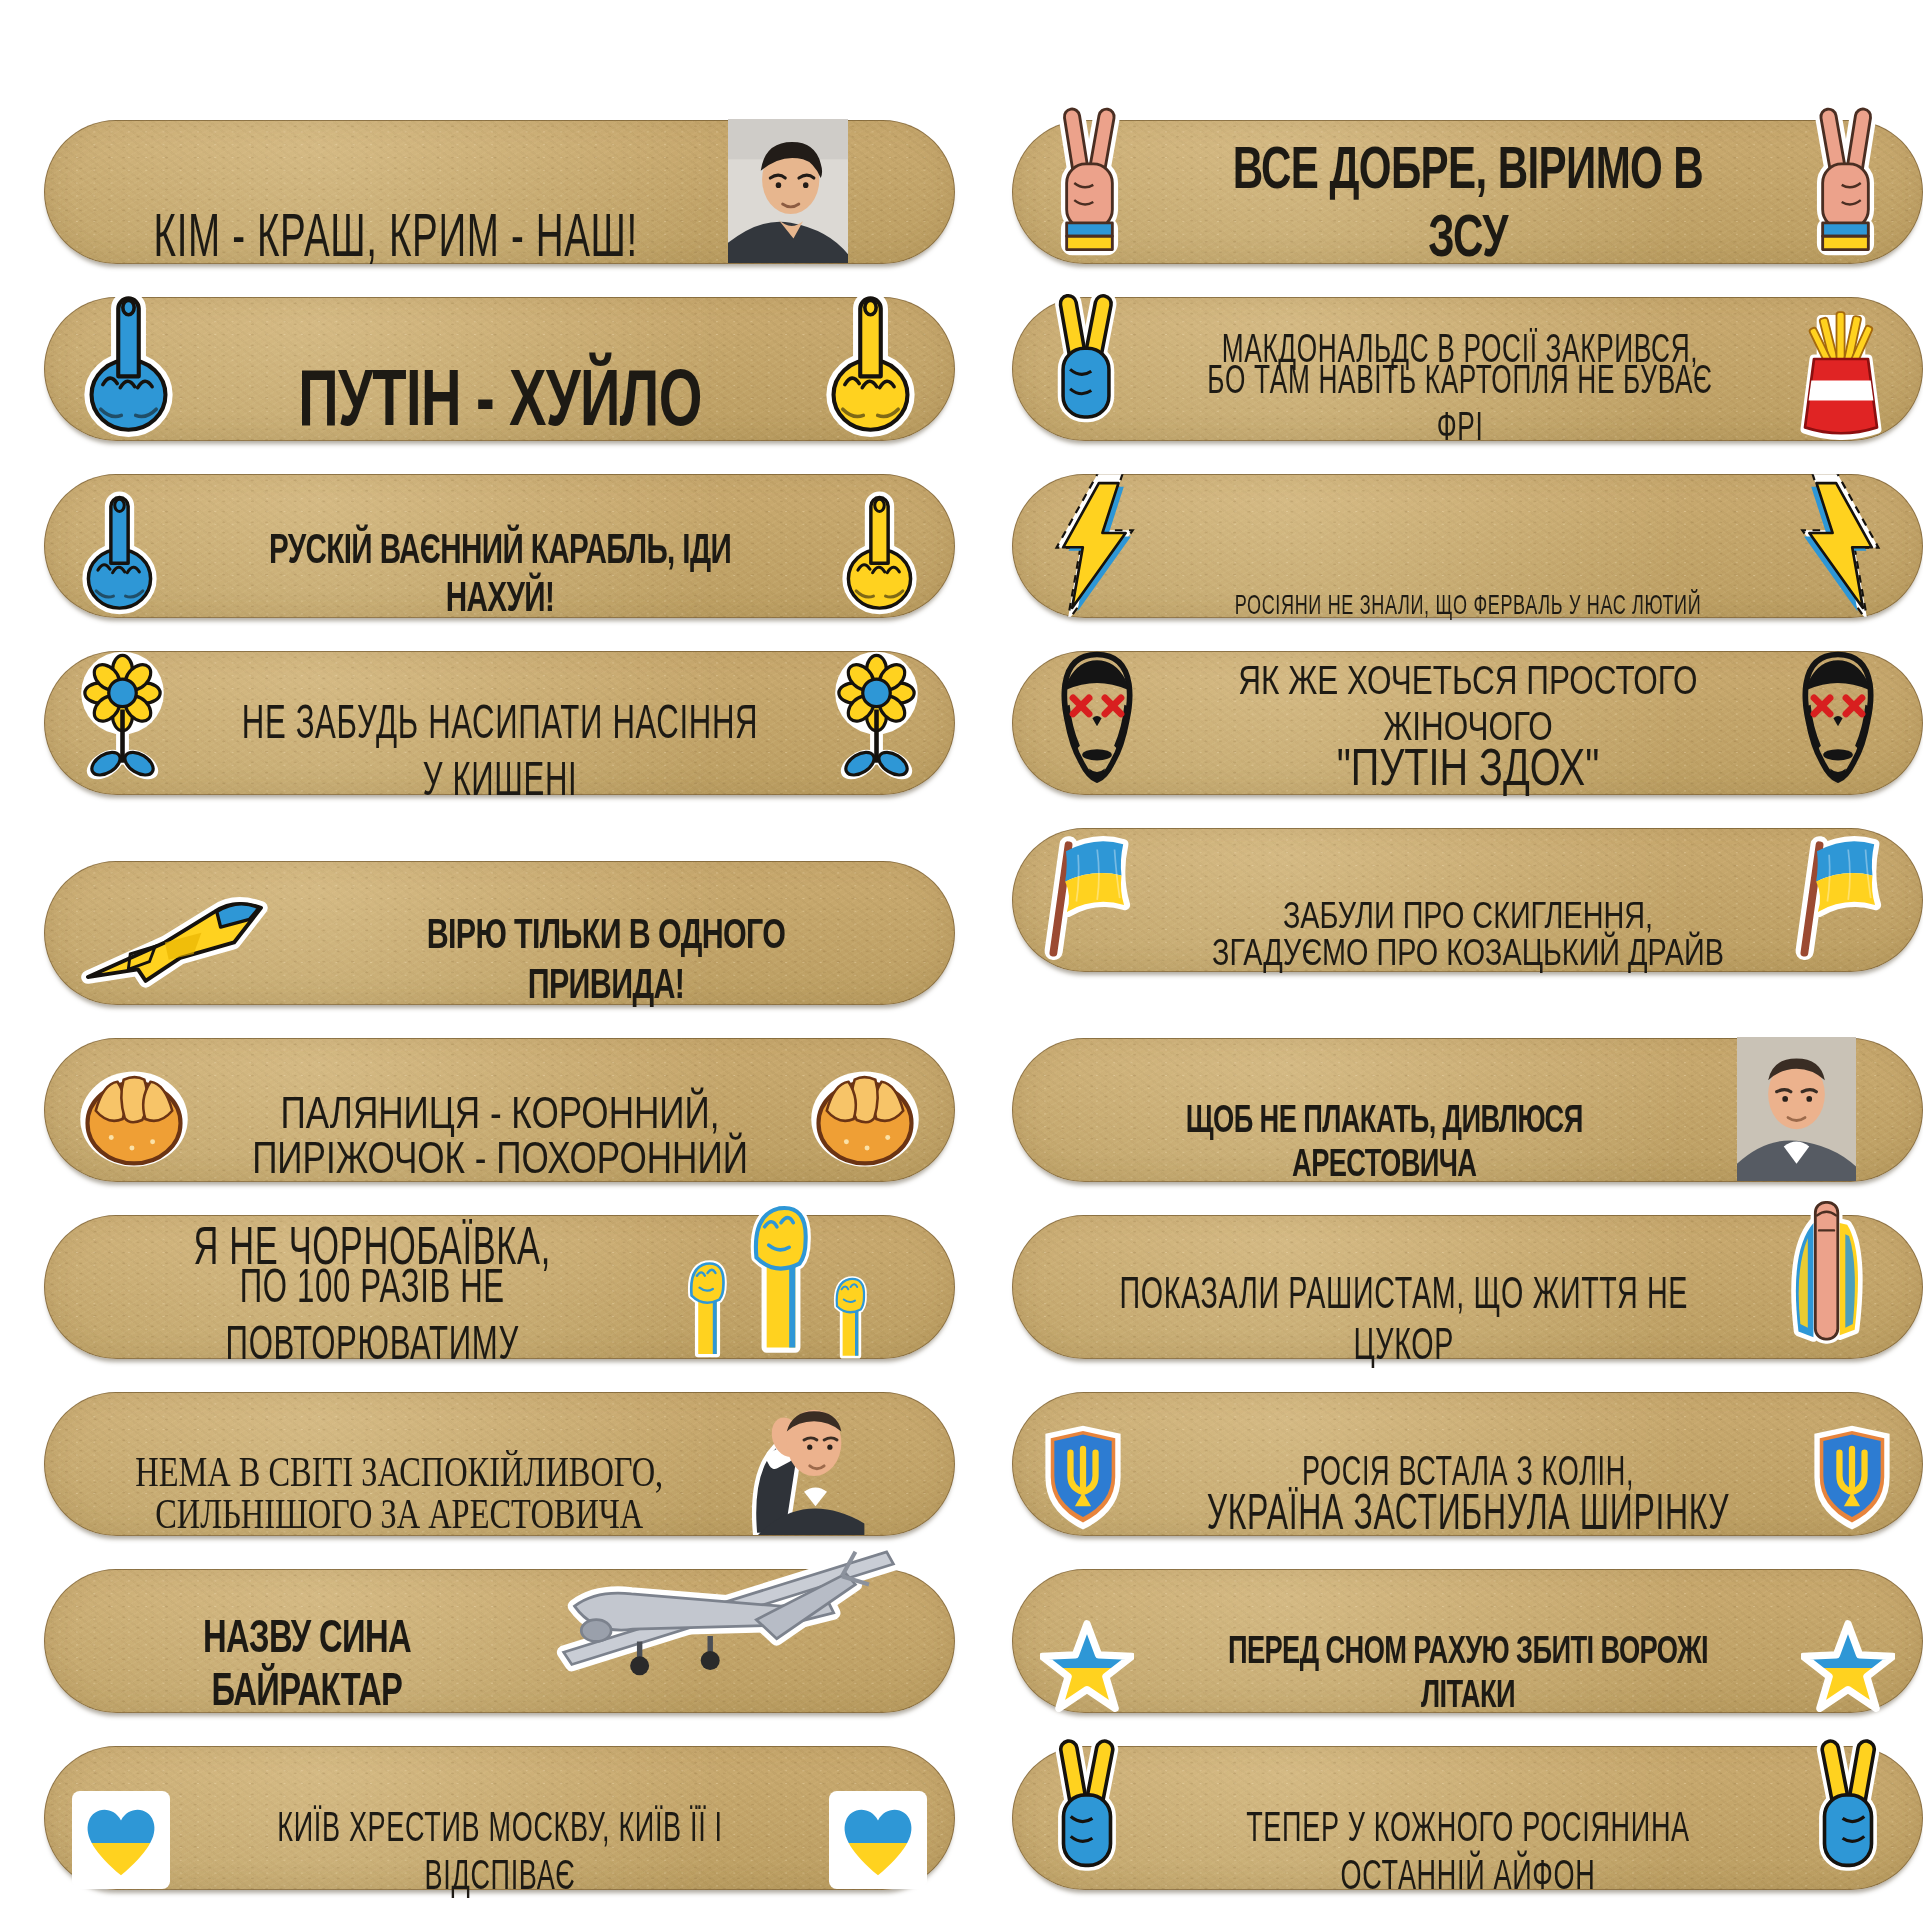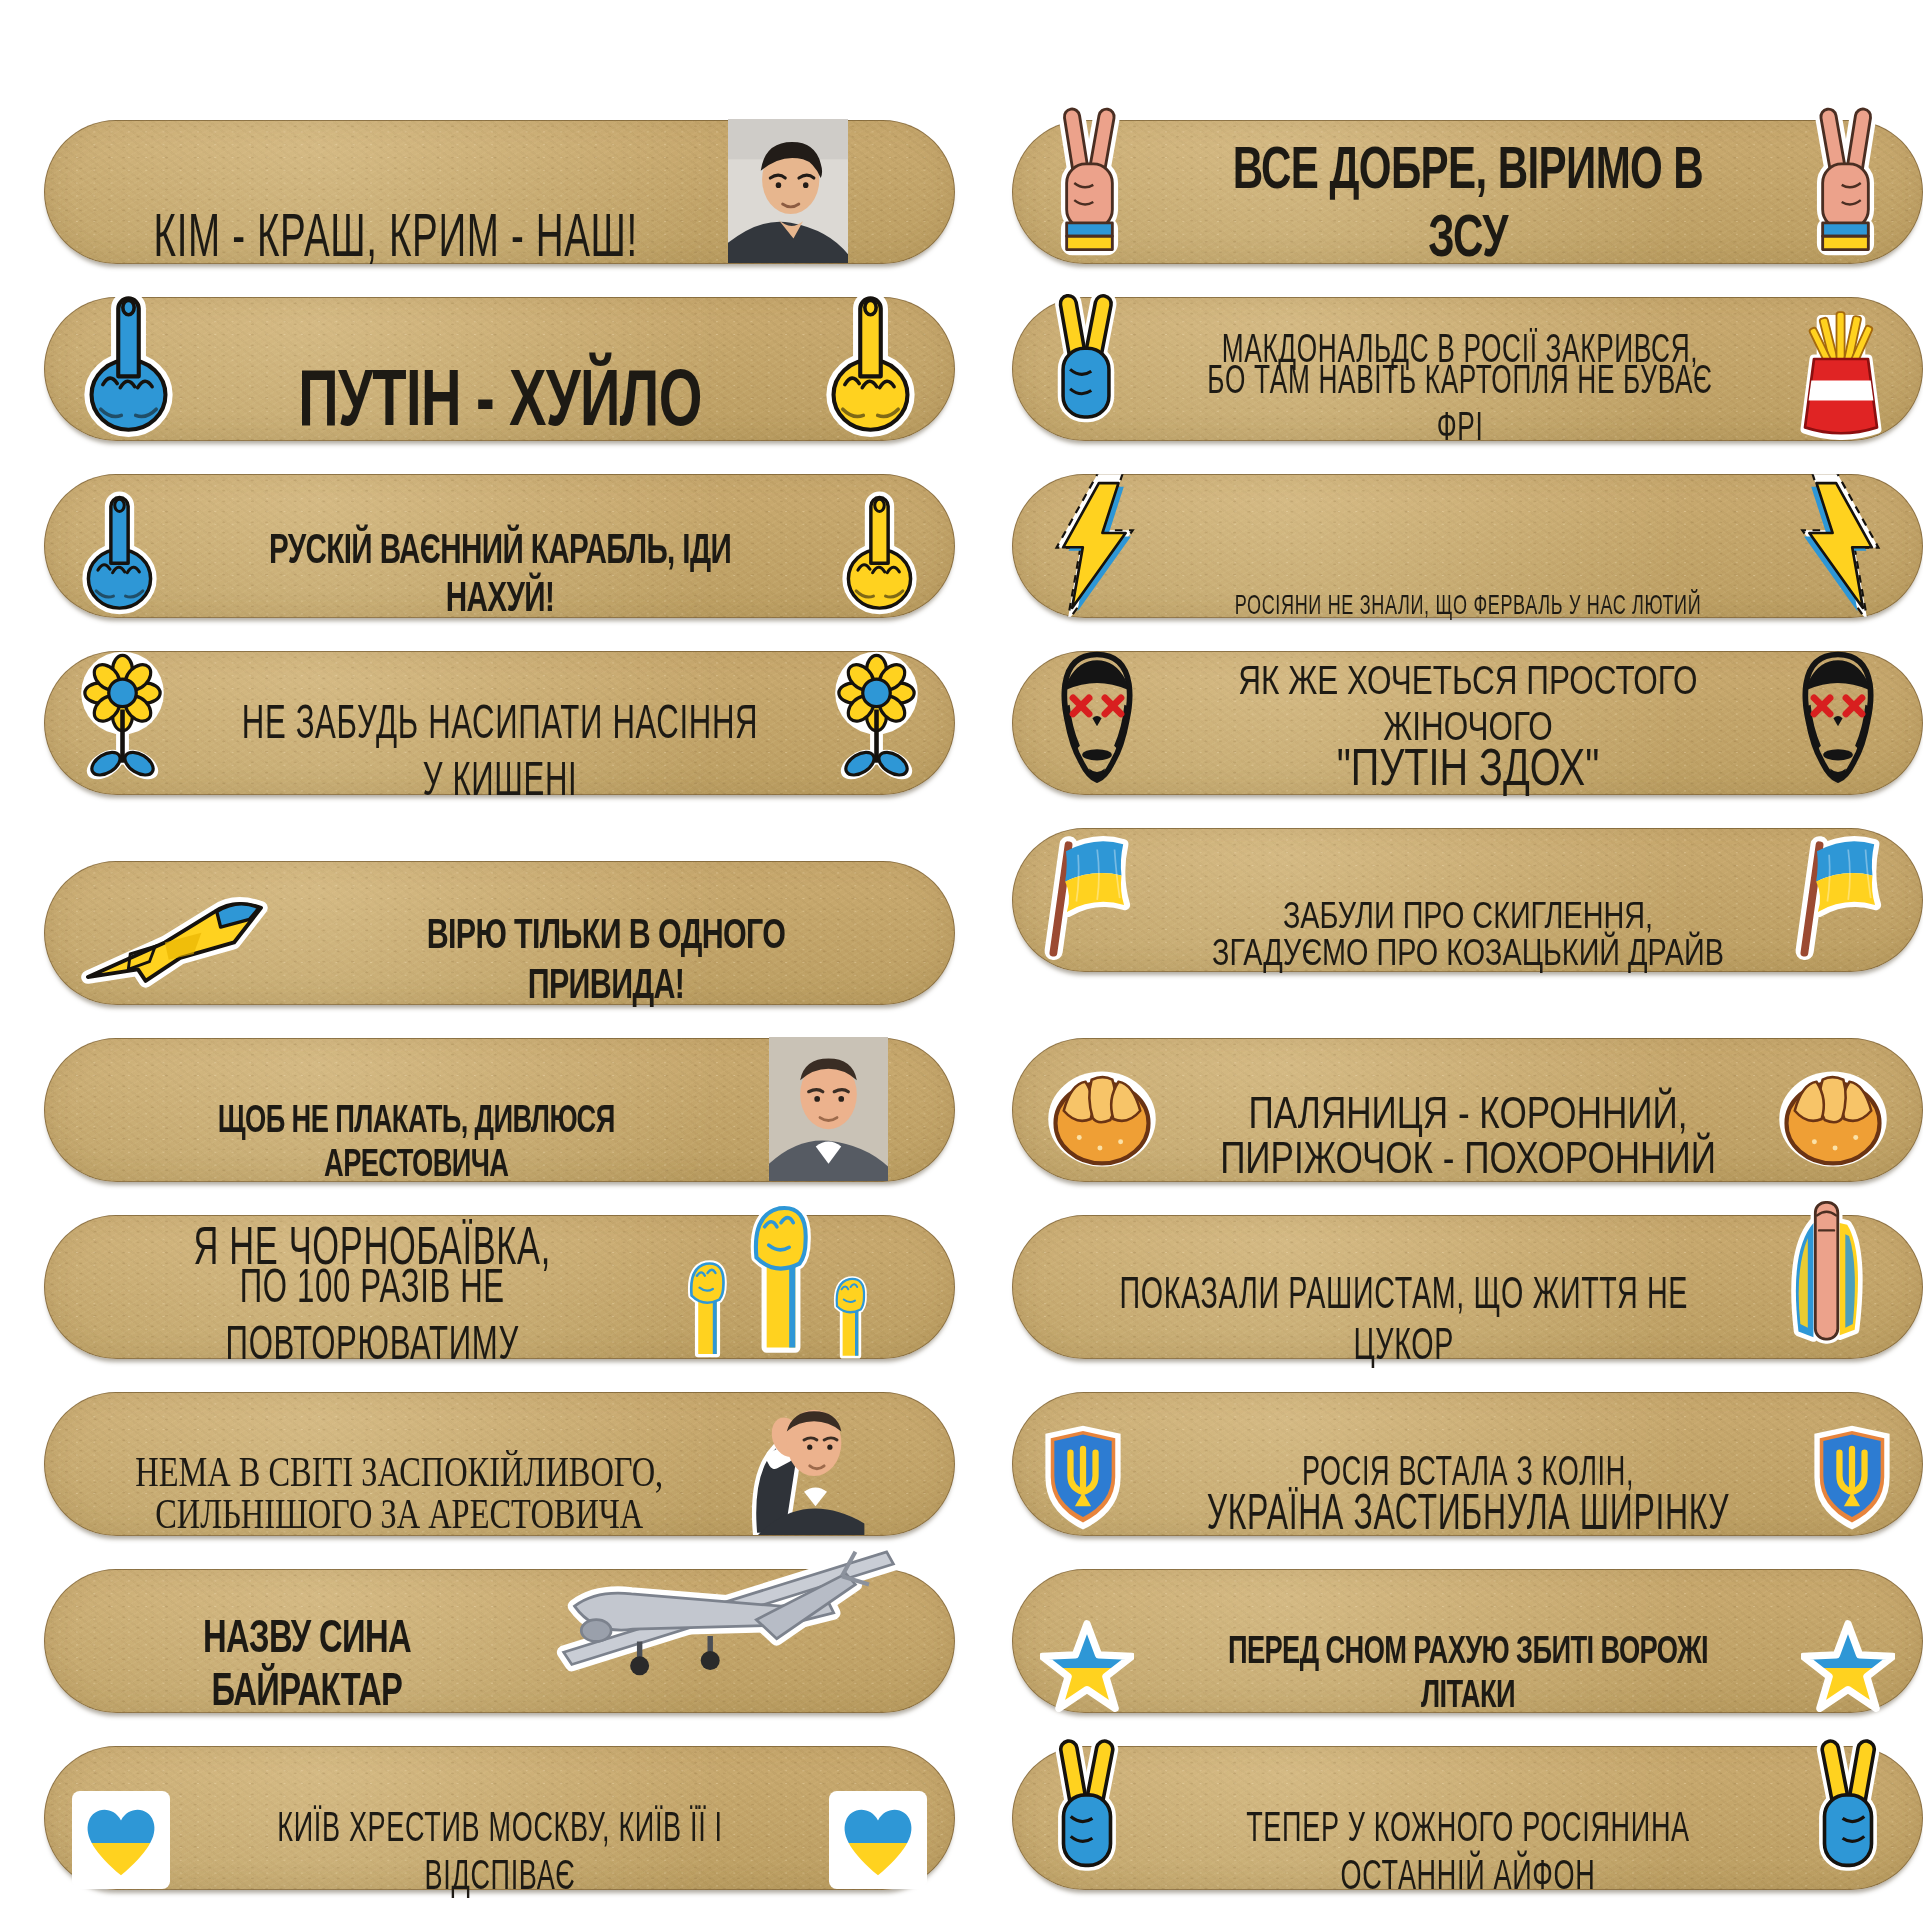--- a/index.html
+++ b/index.html
@@ -452,48 +452,48 @@
       <div class="ln l1">Забули про скиглення,</div>
       <div class="ln l2">згадуємо про козацький драйв</div>
     </div>
     <span class="slot right">
       <svg width="104" height="139" viewBox="0 0 120 160">
           <use href="#ic-flag"></use>
         </svg>
     </span>
   </div>
 
+  <div class="stick s10 caps">
+    <span class="slot left">
+      <svg width="124" height="124" viewBox="0 0 120 120">
+          <use href="#ic-bread"></use>
+        </svg>
+    </span>
+    <div class="txt">
+      <div class="ln l1">Паляниця - коронний,</div>
+      <div class="ln l2">пиріжочок - похоронний</div>
+    </div>
+    <span class="slot right">
+      <svg class="flip" width="124" height="124" viewBox="0 0 120 120">
+          <use href="#ic-bread"></use>
+        </svg>
+    </span>
+  </div>
+
   <div class="stick s11 bold">
     <div class="txt">
       <div class="ln l1">Щоб не плакать, дивлюся Арестовича</div>
     </div>
     <span class="slot right">
       <svg width="119" height="144" viewBox="0 0 84 100" preserveAspectRatio="none">
           <use href="#ic-arest1"></use>
         </svg>
     </span>
   </div>
 
-  <div class="stick s10 caps">
-    <span class="slot left">
-      <svg width="124" height="124" viewBox="0 0 120 120">
-          <use href="#ic-bread"></use>
-        </svg>
-    </span>
-    <div class="txt">
-      <div class="ln l1">Паляниця - коронний,</div>
-      <div class="ln l2">пиріжочок - похоронний</div>
-    </div>
-    <span class="slot right">
-      <svg class="flip" width="124" height="124" viewBox="0 0 120 120">
-          <use href="#ic-bread"></use>
-        </svg>
-    </span>
-  </div>
-
   <div class="stick s12 hand">
     <div class="txt">
       <div class="ln l1">Я не Чорнобаївка,</div>
       <div class="ln l2">по 100 разів не повторюватиму</div>
     </div>
     <span class="slot right">
       <svg width="53" height="113" viewBox="0 0 80 170">
           <use href="#ic-fist"></use>
         </svg>
       <svg width="82" height="174" viewBox="0 0 80 170">

